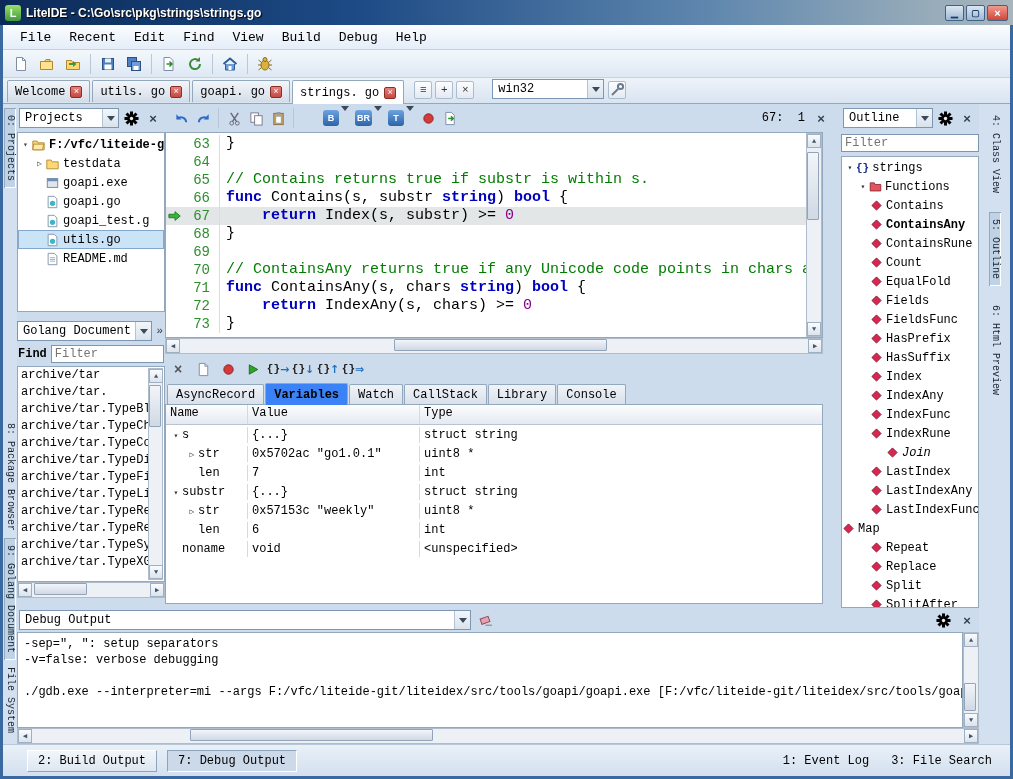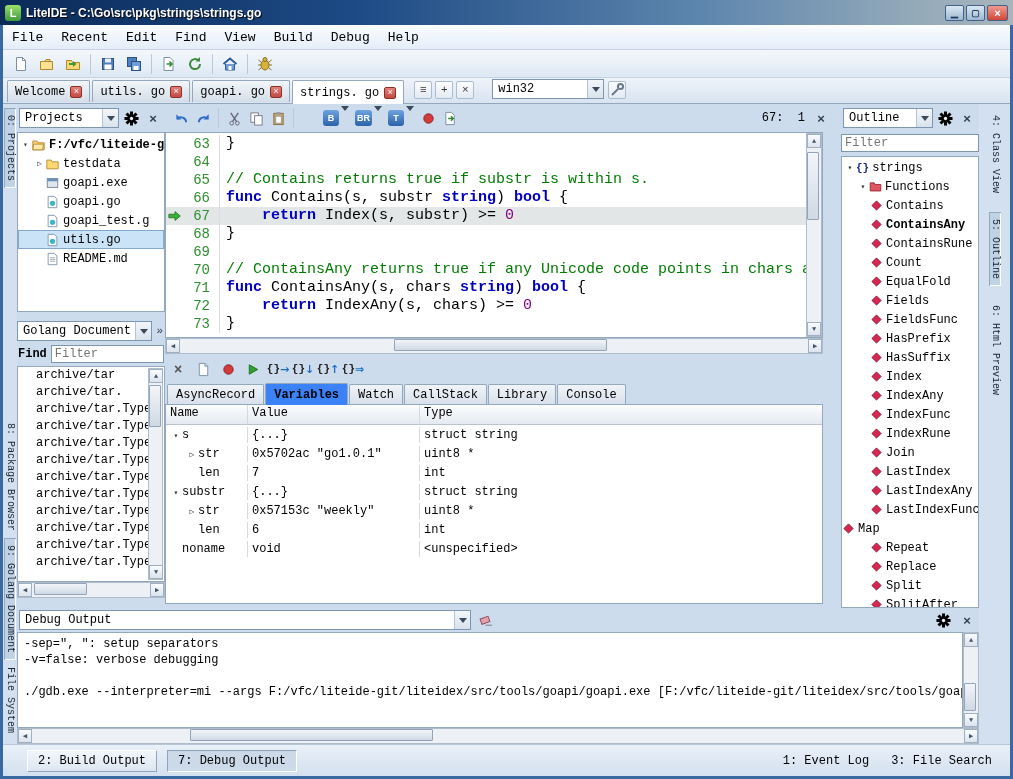--- a/index.html
+++ b/index.html
@@ -7,21 +7,21 @@
 body{font-family:"Liberation Mono","DejaVu Sans Mono",monospace;font-size:12px;color:#000}
 .frame{width:1013px;height:779px;position:relative;background:#3a68a0;padding:25px 3px 3px}
 .titlebar{position:absolute;top:0;left:0;width:1013px;height:25px;display:flex;align-items:center;gap:5px;padding:0 5px;background:linear-gradient(90deg,#0b2a58 0%,#1d4a85 35%,#5f87ae 70%,#93a9b9 90%,#a8b5bc 100%)}
 .app-icon{width:16px;height:16px;border-radius:3px;background:linear-gradient(#9adf6a,#3f9a3f);color:#fff;font:bold 11px/16px "Liberation Sans",sans-serif;text-align:center;flex:none}
 .title-text{color:#fff;font:bold 12px "Liberation Sans",sans-serif;flex:1;white-space:nowrap;overflow:hidden;text-shadow:1px 1px 1px #000}
 .win-btns{display:flex;gap:2px}
 .win-btn{width:19px;height:16px;border:1px solid #41608a;border-radius:2px;display:flex;align-items:center;justify-content:center;font:bold 9px "Liberation Sans",sans-serif}
 .win-btn.min,.win-btn.max{background:linear-gradient(#dbe7f2,#9db8d2);color:#1c3c64}
 .win-btn.close{background:linear-gradient(#f09a8e,#cf4638);color:#fff;width:21px;font-size:11px}
 .client{position:relative;width:1007px;height:751px;background:#d7e3f2;overflow:hidden}
-.menubar{position:absolute;left:0;top:0;width:1007px;height:25px;display:flex;align-items:center;padding-left:0;background:linear-gradient(#fbfdff,#e4edf8);border-bottom:1px solid #c3d3e4}
+.menubar{position:absolute;left:0;top:0;width:1007px;height:25px;display:flex;align-items:center;padding-left:8px;background:linear-gradient(#fbfdff,#e4edf8);border-bottom:1px solid #c3d3e4}
 .menu-item{padding:3px 9px;font-size:13px}
 .toolbar1{position:absolute;left:0;top:25px;width:1007px;height:28px;display:flex;align-items:center;padding-left:6px;gap:2px;background:linear-gradient(#f4f8fc,#dde8f4);border-bottom:1px solid #c3d3e4}
 .tool-btn{width:24px;height:24px;display:flex;align-items:center;justify-content:center;border-radius:2px}
 .tool-btn svg,.ic svg{width:16px;height:16px;display:block}
 .tsep{width:1px;height:20px;background:#b9c8d8;margin:0 3px}
 .tabbar{position:absolute;left:0;top:53px;width:1007px;height:26px;display:flex;align-items:flex-end;background:linear-gradient(#eef3f9,#d9e4f1);padding-left:4px;border-bottom:1px solid #93a8bd}
 .tabs{display:flex;align-items:flex-start}
 .tab{display:flex;align-items:center;gap:5px;height:22px;padding:0 7px;margin-right:2px;border:1px solid #93a8bd;border-bottom:none;border-radius:2px 2px 0 0;background:linear-gradient(#f2f6fa,#d4dde8);font-size:12px;white-space:nowrap}
 .tab.active{background:#fff;height:24px;position:relative;z-index:2;margin-bottom:-1px}
 .tab-close{width:12px;height:12px;flex:none;background:linear-gradient(#e6807a,#c24a42);border:1px solid #8a2f28;border-radius:2px;color:#fff;font-size:9px;line-height:10px;text-align:center}
@@ -59,21 +59,21 @@
 .tree-label{overflow:hidden}
 .tree-row.selected{background:#cbe3f7;box-shadow:inset 0 0 0 1px #84a7cc}
 .bold{font-weight:bold}
 .doc-combo-row{position:absolute;left:0;top:188px;width:148px;height:22px;display:flex;align-items:center;gap:2px}
 .doc-combo{flex:1;min-width:0}
 .chev{font-size:11px;color:#334;padding:0 2px}
 .find-row{position:absolute;left:0;top:212px;width:148px;height:20px;display:flex;align-items:center;gap:4px;padding:0 1px}
 .find-label{font-size:12px;font-weight:bold}
 .filter-input{flex:1;min-width:0;height:18px;border:1px solid #7d96b2;font:12px "Liberation Mono",monospace;padding:0 3px;background:#fff;color:#000}
 .doc-list{position:absolute;left:0;top:234px;width:148px;height:216px;background:#fff;border:1px solid #93a8bd;overflow:hidden}
-.doc-item{height:17px;line-height:17px;padding-left:18px;font-size:12px;white-space:nowrap;overflow:hidden;width:130px}
+.doc-item{height:17px;line-height:17px;padding-left:3px;font-size:12px;white-space:nowrap;overflow:hidden;width:130px}
 .doc-vscroll{position:absolute;right:1px;top:1px;bottom:1px;width:15px}
 .doc-hscroll{position:absolute;left:0;top:450px;width:148px;height:16px}
 .center{position:absolute;left:162px;top:28px;width:658px;height:476px}
 .editor{position:absolute;left:0;top:0;width:658px;height:206px;background:#fff;border:1px solid #93a8bd}
 .code-lines{position:absolute;left:0;top:2px;right:16px;bottom:0;overflow:hidden}
 .code-line{height:18px;display:flex;white-space:pre;font:15px/18px "Liberation Mono","DejaVu Sans Mono",monospace}
 .gutter{width:54px;flex:none;text-align:right;padding-right:9px;color:#2d8f2d;position:relative;border-right:1px solid #dcdcdc;font-size:14px}
 .code{padding-left:6px;overflow:hidden}
 .code-line.current{background:#e2e6e6}
 .cur-arrow{position:absolute;left:2px;top:2px;width:14px;height:14px}
@@ -776,21 +776,21 @@
               <span>IndexFunc</span>
             </div>
             <div class="ot-row" style="padding-left: 28px;">
               <span class="ot-icon">
                 <svg viewBox="0 0 16 16">
                   <rect x="4" y="4" width="8" height="8" transform="rotate(45 8 8)" fill="#d8264f" stroke="#7a1030"></rect>
                 </svg>
               </span>
               <span>IndexRune</span>
             </div>
-            <div class="ot-row" style="padding-left: 28px;">
+            <div class="ot-row" style="padding-left: 44px; font-style: italic;">
               <span class="ot-icon">
                 <svg viewBox="0 0 16 16">
                   <rect x="4" y="4" width="8" height="8" transform="rotate(45 8 8)" fill="#d8264f" stroke="#7a1030"></rect>
                 </svg>
               </span>
               <span>Join</span>
             </div>
             <div class="ot-row" style="padding-left: 28px;">
               <span class="ot-icon">
                 <svg viewBox="0 0 16 16">

